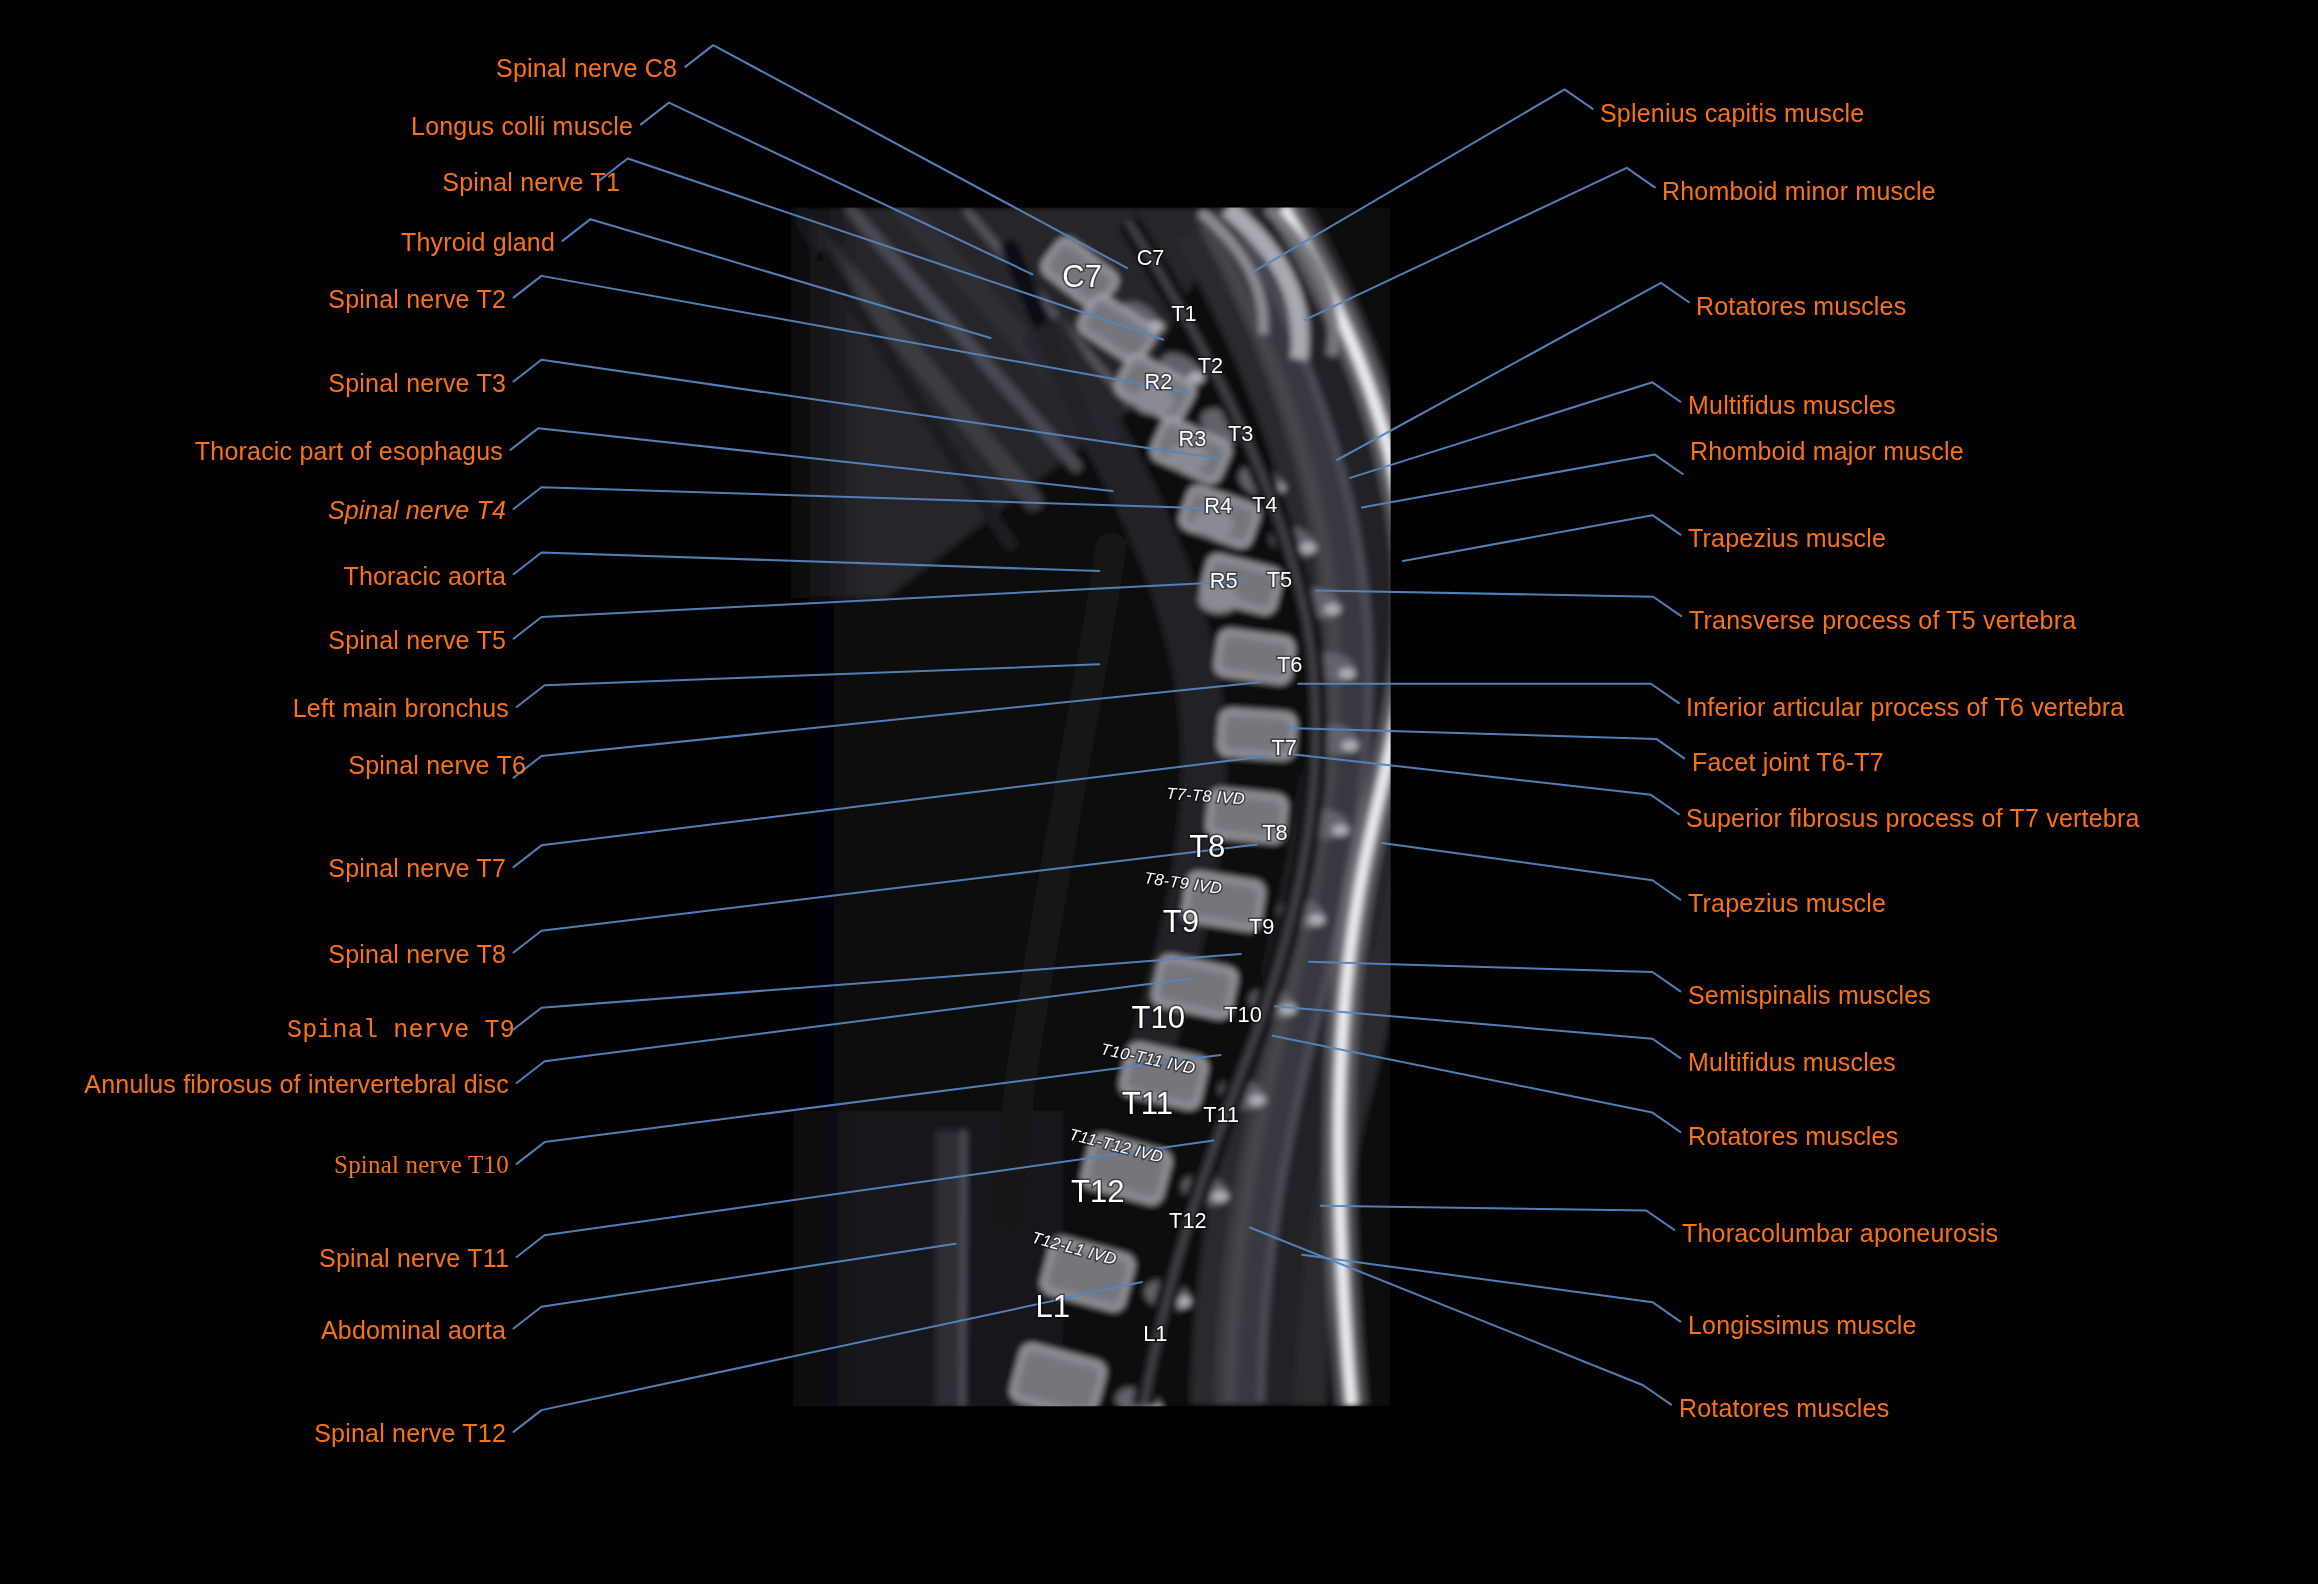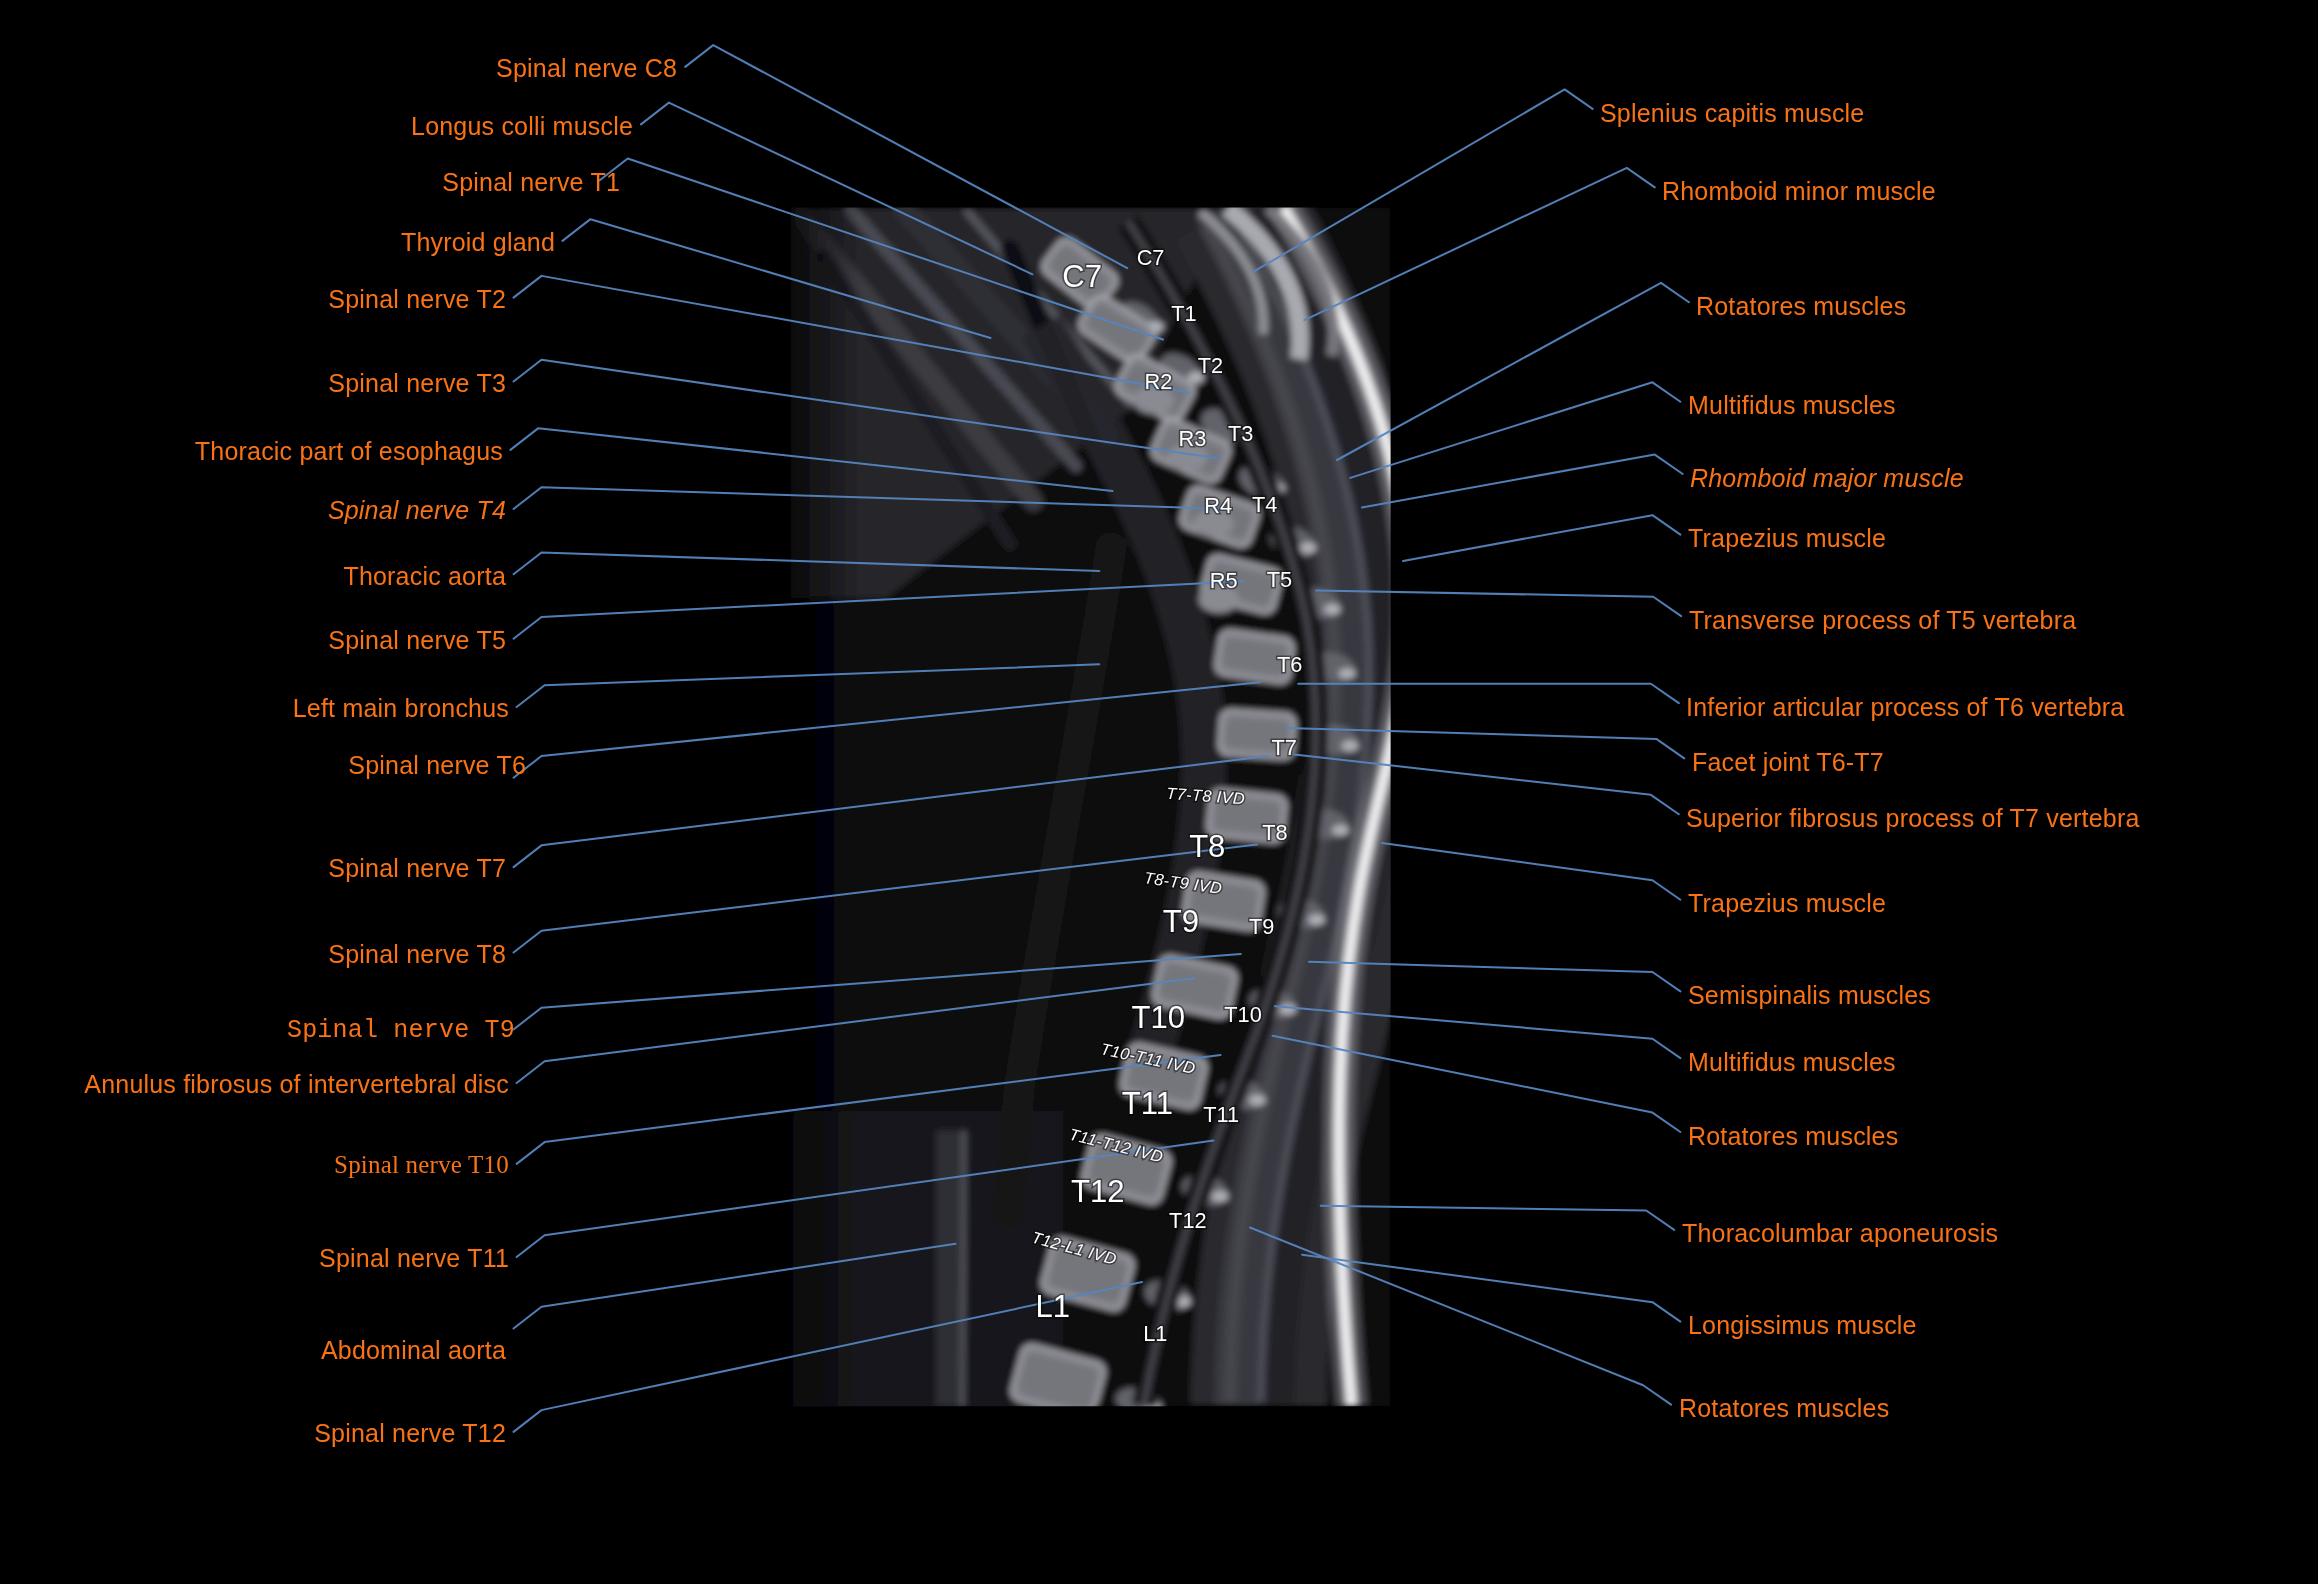--- a/index.html
+++ b/index.html
@@ -248,27 +248,27 @@
       <div class="side-label left" style="left: 506px; top: 576px;">Thoracic aorta</div>
       <div class="side-label left" style="left: 506px; top: 640px;">Spinal nerve T5</div>
       <div class="side-label left" style="left: 509px; top: 708px;">Left main bronchus</div>
       <div class="side-label left" style="left: 506px; top: 765px; margin-left: 20px;">Spinal nerve T6</div>
       <div class="side-label left" style="left: 506px; top: 868px;">Spinal nerve T7</div>
       <div class="side-label left" style="left: 506px; top: 954px;">Spinal nerve T8</div>
       <div class="side-label left" style="left: 515px; top: 1031px; font-family: Liberation Mono, monospace;">Spinal nerve T9</div>
       <div class="side-label left" style="left: 509px; top: 1084px;">Annulus fibrosus of intervertebral disc</div>
       <div class="side-label left" style="left: 509px; top: 1165px; font-family: Liberation Serif, serif;">Spinal nerve T10</div>
       <div class="side-label left" style="left: 509px; top: 1258px;">Spinal nerve T11</div>
-      <div class="side-label left" style="left: 506px; top: 1330px; margin-top: 20px;">Abdominal aorta</div>
+      <div class="side-label left" style="left: 506px; top: 1330px;">Abdominal aorta</div>
       <div class="side-label left" style="left: 506px; top: 1433px;">Spinal nerve T12</div>
       <div class="side-label right" style="left: 1600px; top: 113px;">Splenius capitis muscle</div>
       <div class="side-label right" style="left: 1662px; top: 191px;">Rhomboid minor muscle</div>
       <div class="side-label right" style="left: 1696px; top: 306px;">Rotatores muscles</div>
       <div class="side-label right" style="left: 1688px; top: 405px;">Multifidus muscles</div>
-      <div class="side-label right" style="left: 1690px; top: 478px; font-style: italic;">Rhomboid major muscle</div>
+      <div class="side-label right" style="left: 1690px; top: 451px;">Rhomboid major muscle</div>
       <div class="side-label right" style="left: 1688px; top: 538px;">Trapezius muscle</div>
       <div class="side-label right" style="left: 1689px; top: 620px;">Transverse process of T5 vertebra</div>
       <div class="side-label right" style="left: 1686px; top: 707px;">Inferior articular process of T6 vertebra</div>
       <div class="side-label right" style="left: 1692px; top: 762px;">Facet joint T6-T7</div>
       <div class="side-label right" style="left: 1686px; top: 818px;">Superior fibrosus process of T7 vertebra</div>
       <div class="side-label right" style="left: 1688px; top: 903px;">Trapezius muscle</div>
       <div class="side-label right" style="left: 1688px; top: 995px;">Semispinalis muscles</div>
       <div class="side-label right" style="left: 1688px; top: 1062px;">Multifidus muscles</div>
       <div class="side-label right" style="left: 1688px; top: 1136px;">Rotatores muscles</div>
       <div class="side-label right" style="left: 1682px; top: 1233px;">Thoracolumbar aponeurosis</div>

